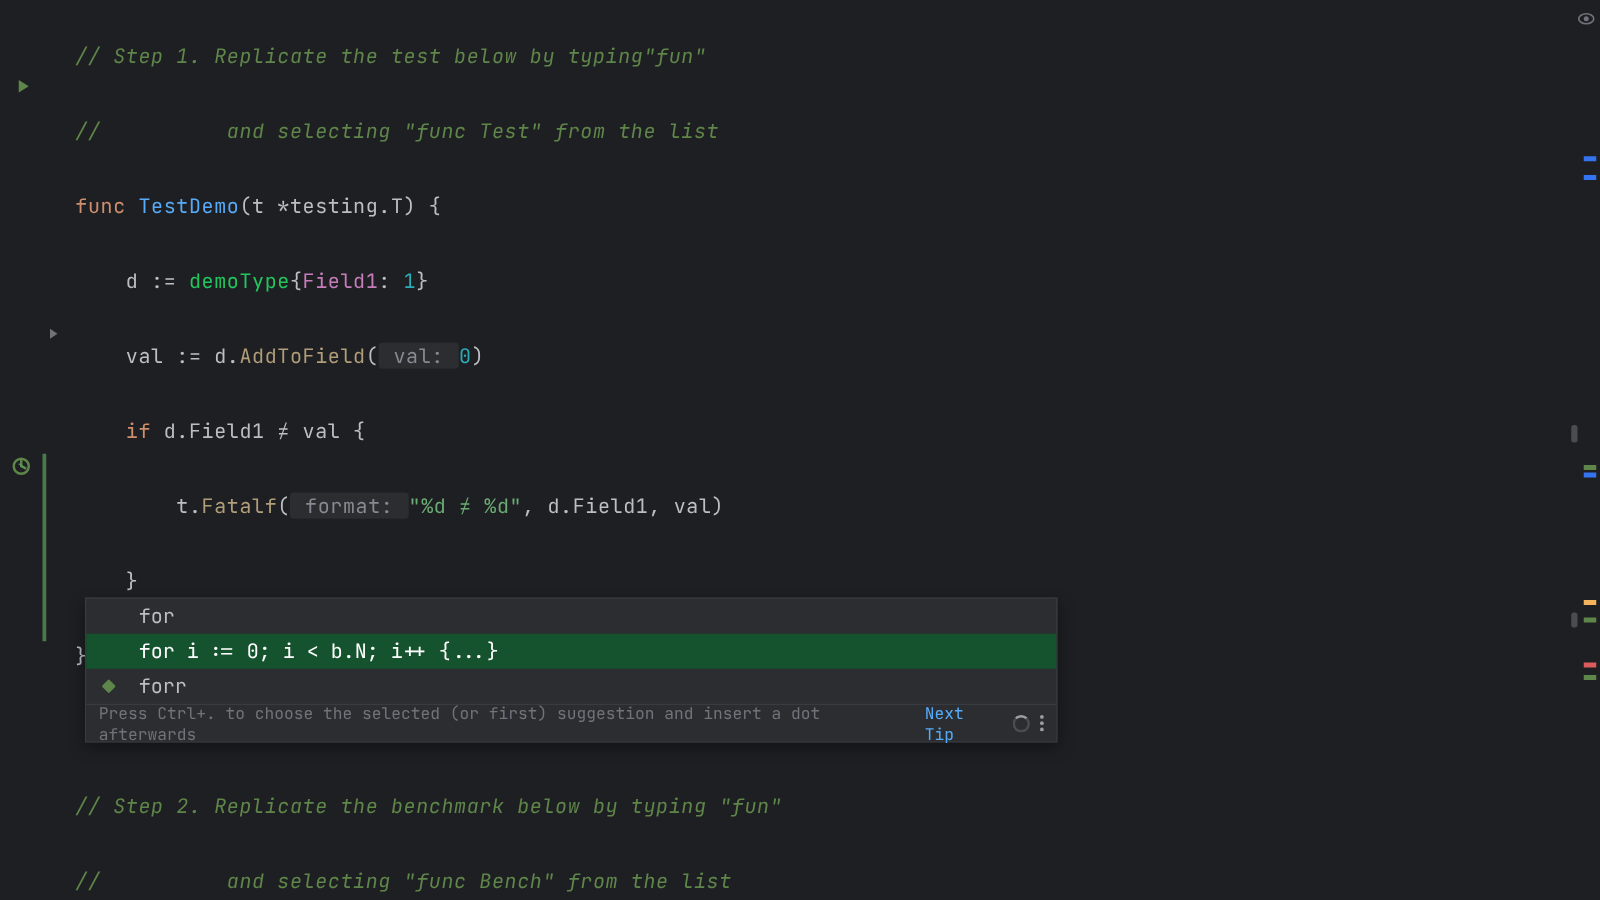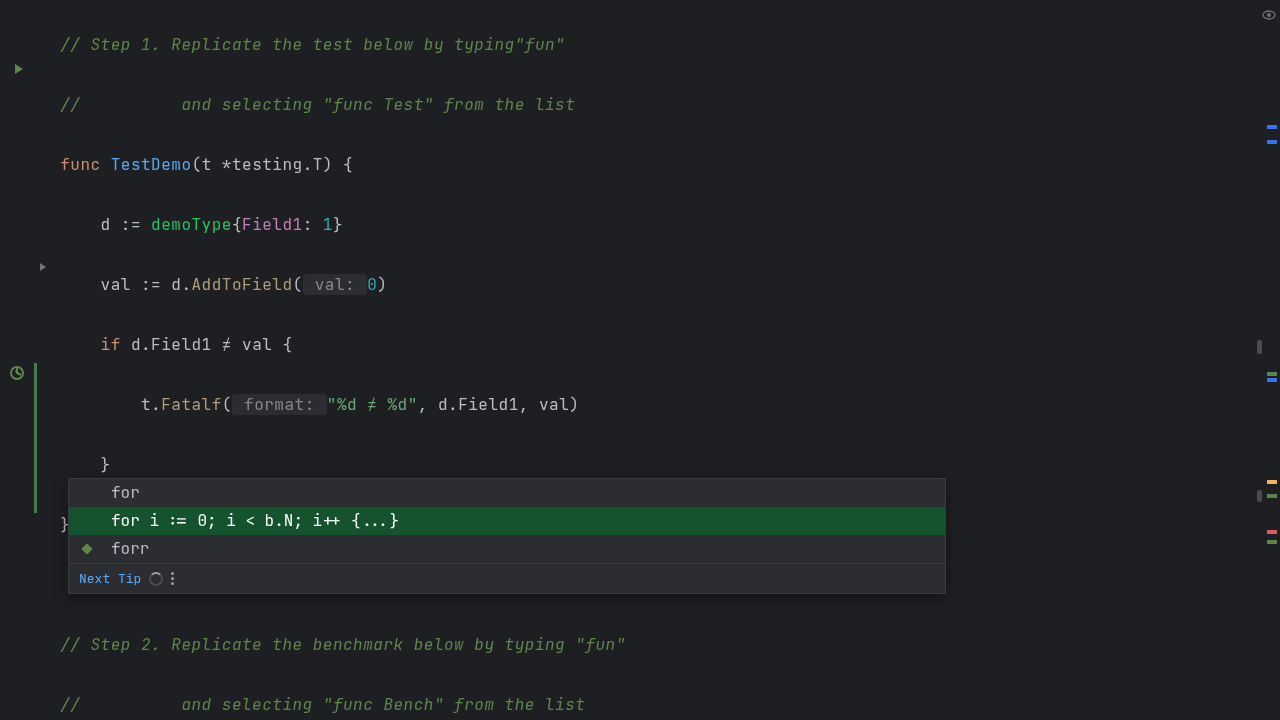--- a/index.html
+++ b/index.html
@@ -54,21 +54,21 @@
   .string { color: #6aab73; }
   .punc { color: #bcbec4; }
   .hint { color: #868991; background: #2b2d30; border-radius: 3px; padding: 0 2px; }
   .method { color: #b09d79; }
   .var { color: #bcbec4; }
 
   .autocomplete {
     position: absolute;
     left: 68px;
     top: 478px;
-    width: 878px;
+    width: 778px;
     background: #2b2d30;
     border: 1px solid #393b40;
     box-shadow: 0 4px 12px rgba(0,0,0,0.4);
     font-size: 16px;
   }
   .ac-row {
     height: 28px;
     line-height: 28px;
     padding: 0 12px 0 42px;
     color: #bcbec4;
@@ -229,20 +229,21 @@
       </div>
       <div class="ac-row selected">
         <span>for i := 0; i &lt; b.N; i++ {...}</span>
       </div>
       <div class="ac-row">
         <div class="live-tpl-icon"></div>
         <span>forr</span>
       </div>
     </div>
   <div class="ac-footer">
+    <span>Press Ctrl+. to choose the selected (or first) suggestion and insert a dot afterwards</span>
     <div class="ac-footer-right">
       <span class="link">Next Tip</span>
       <div class="spinner"></div>
       <div class="kebab">
           <span></span>
           <span></span>
           <span></span>
         </div>
     </div>
   </div>

